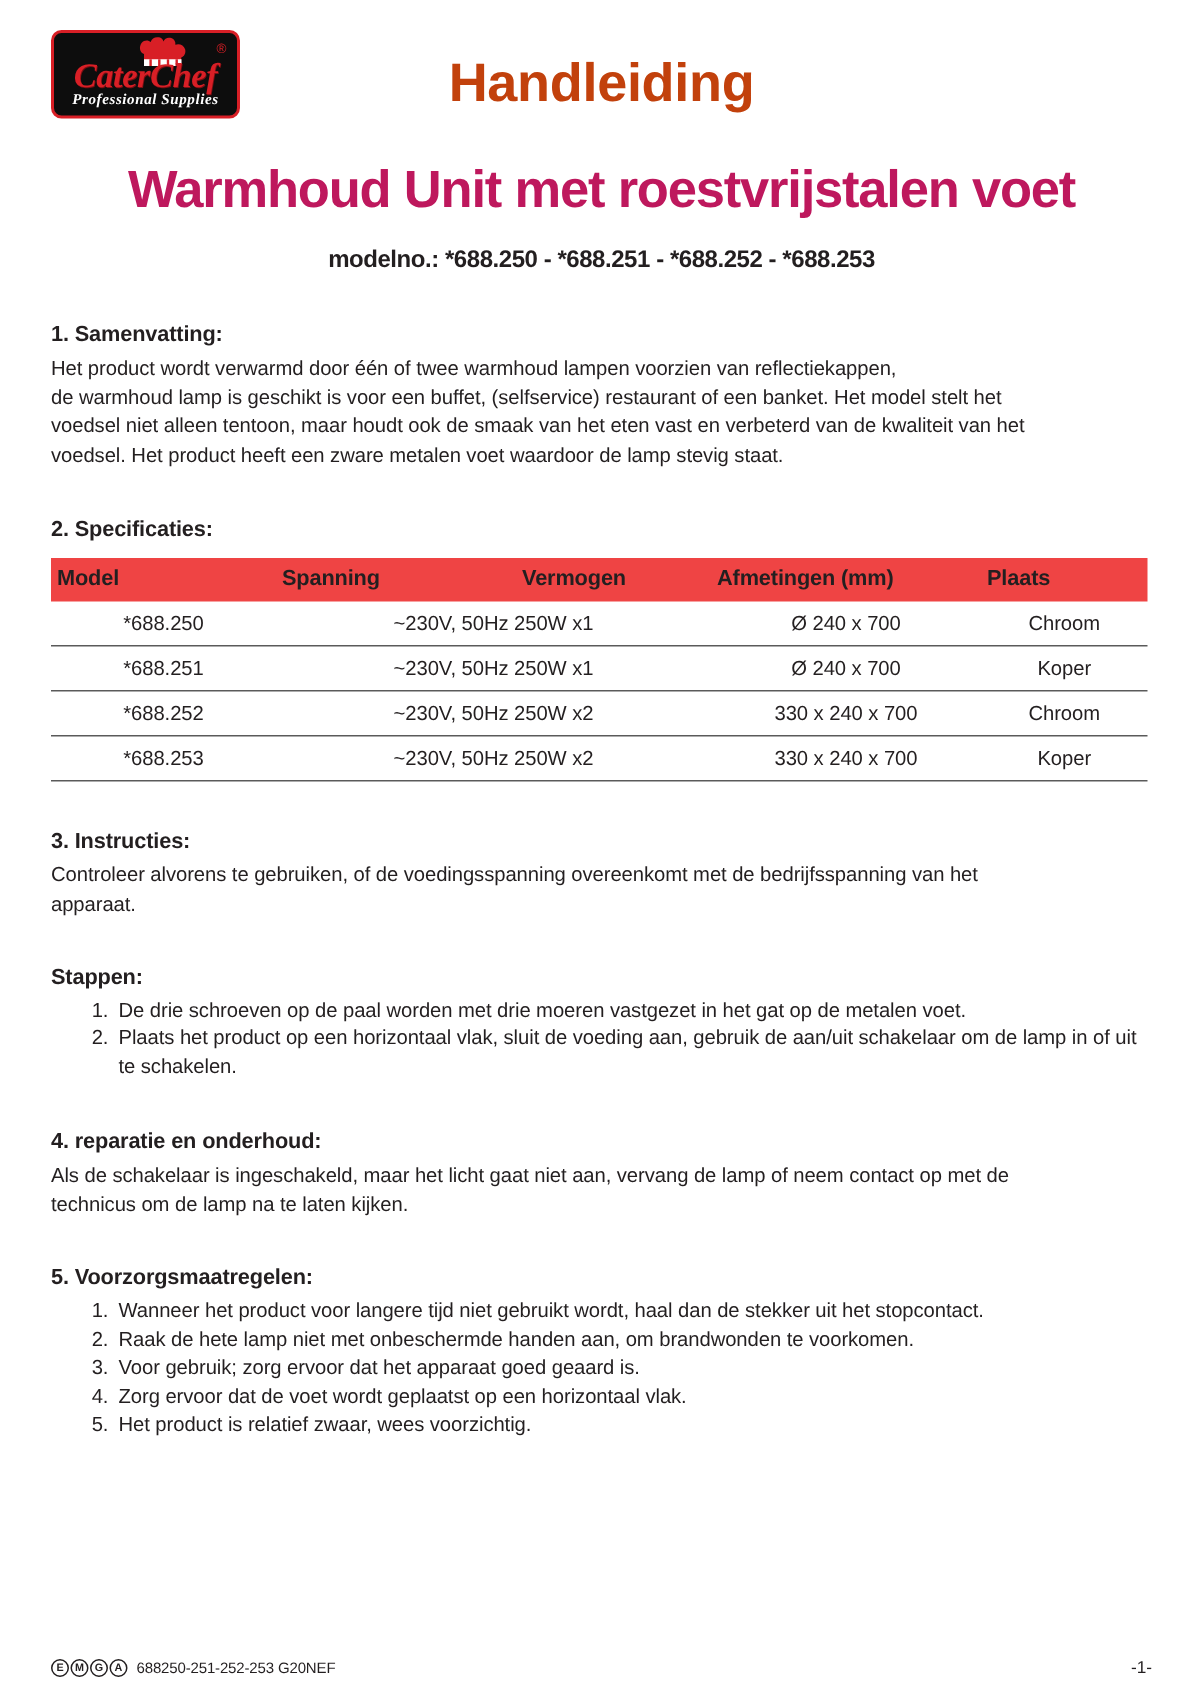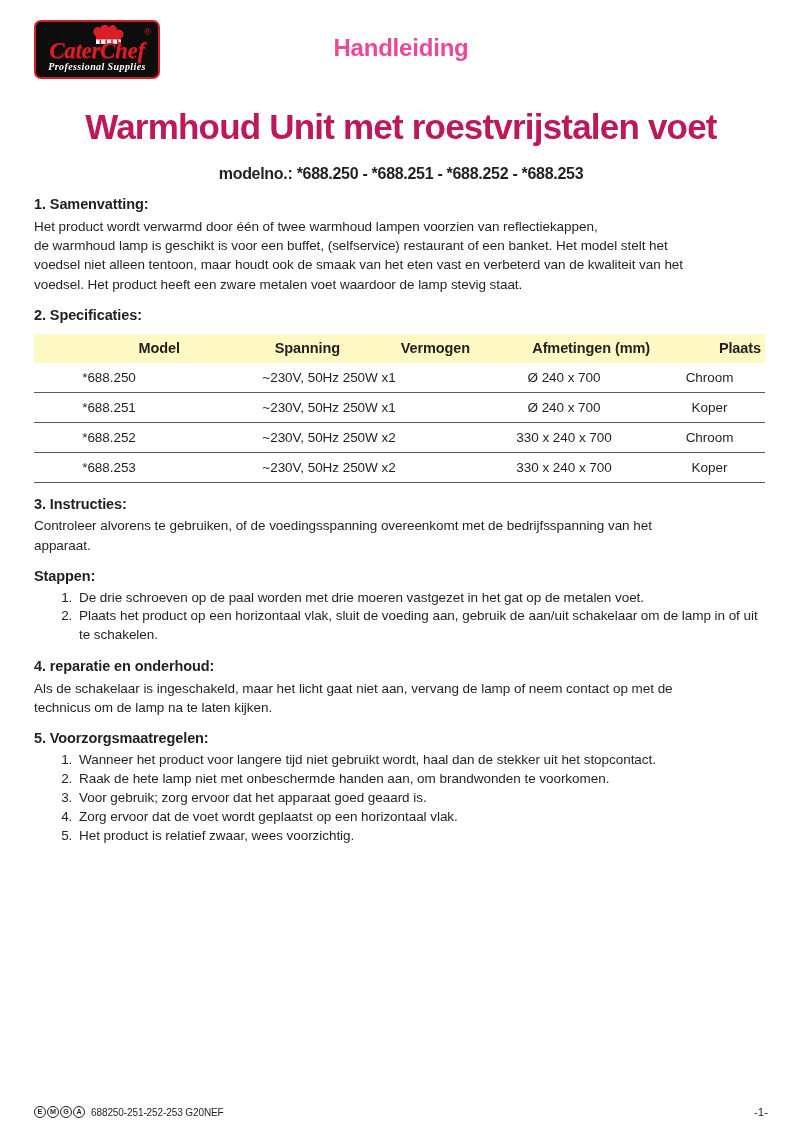--- a/index.html
+++ b/index.html
@@ -75,25 +75,25 @@
     color: #ffffff;
     font-family: "Liberation Serif", serif;
     font-style: italic;
     font-weight: bold;
     font-size: 10px;
     letter-spacing: 0.4px;
     line-height: 1;
   }
   .doc-type {
     text-align: center;
-    font-size: 24px;
+    font-size: 36px;
     font-weight: bold;
     letter-spacing: -0.2px;
     padding-top: 14px;
-    color: #ec4899;
+    color: #c2410c;
   }
 
   
   .title-block {
     text-align: center;
     margin-top: 30px;
   }
   .title-main {
     font-size: 35px;
     font-weight: bold;
@@ -104,21 +104,21 @@
   .title-sub {
     font-size: 16px;
     font-weight: bold;
     line-height: 1.15;
     letter-spacing: -0.3px;
     margin-top: 19px;
     color: #231f20;
   }
 
   
-  .section { margin-top: 12px; }
+  .section { margin-top: 31px; }
   h2.section-heading {
     font-size: 14.5px;
     font-weight: bold;
     margin: 0 0 3px 0;
     line-height: 1.3;
     letter-spacing: -0.1px;
   }
   p.body-text {
     font-size: 13.5px;
     line-height: 1.42;
@@ -128,25 +128,25 @@
   .body-text span { display: block; }
 
   
   .spec-table {
     width: 731px;
     border-collapse: collapse;
     margin-top: 9px;
     font-size: 13.5px;
   }
   .spec-table thead th {
-    background: #fef9c3;
+    background: #ef4444;
     font-weight: bold;
     font-size: 14.5px;
     padding: 6px 4px 7px 4px;
-    text-align: right;
+    text-align: left;
     border: none;
     letter-spacing: -0.1px;
   }
   .spec-table tbody td {
     padding: 7px 4px 7px 4px;
     text-align: center;
     border-bottom: 1.6px solid #5a5a5a;
     font-size: 13.5px;
     letter-spacing: -0.05px;
   }

